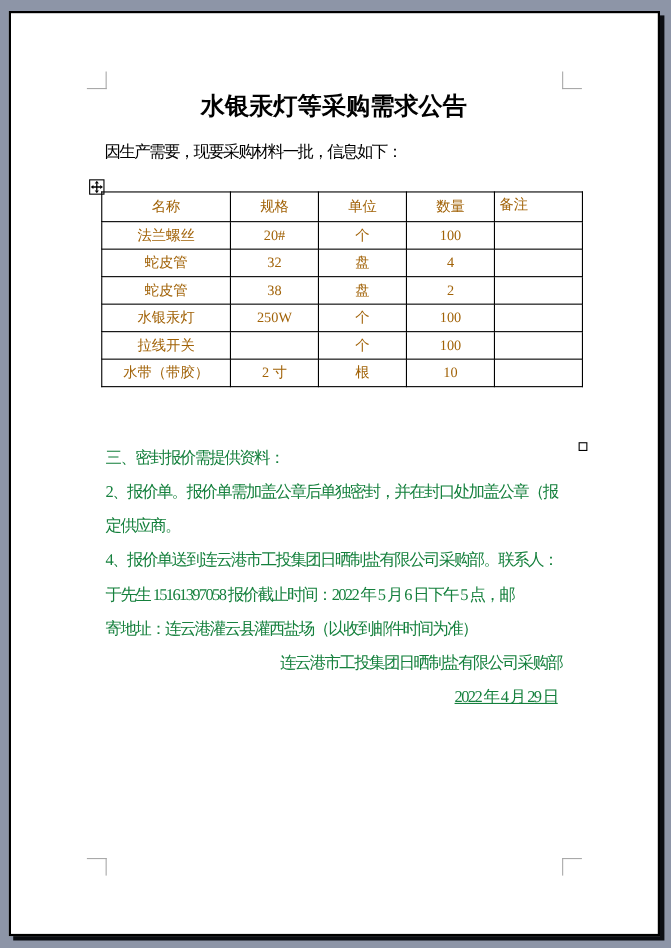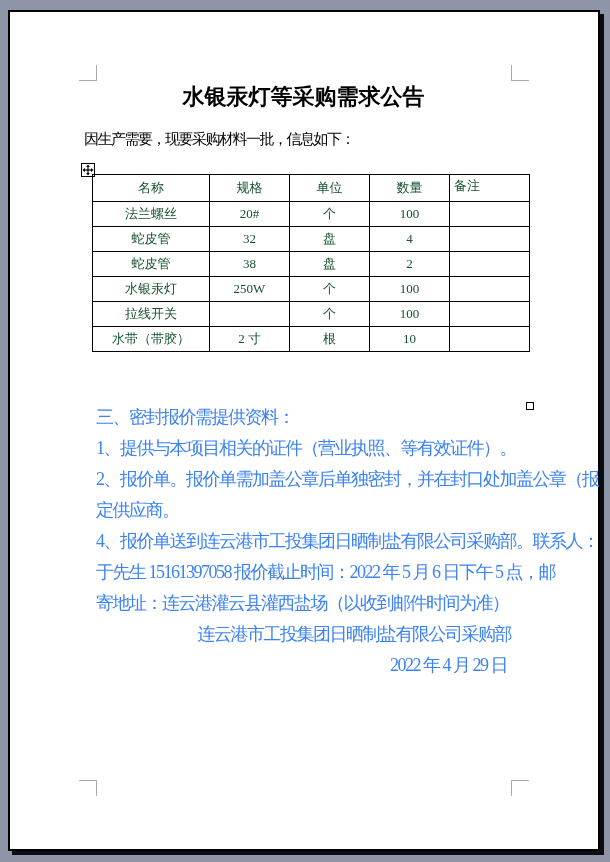--- a/index.html
+++ b/index.html
@@ -23,55 +23,55 @@
   .cropmark.tr{left:501px;top:53px;border-left:1px solid #a9a9a9;border-bottom:1px solid #a9a9a9;}
   .cropmark.bl{left:69px;top:768px;border-right:1px solid #a9a9a9;border-top:1px solid #a9a9a9;}
   .cropmark.br{left:501px;top:768px;border-left:1px solid #a9a9a9;border-top:1px solid #a9a9a9;}
 
   .title{
     position:absolute;left:86px;top:70px;width:415px;margin:0;
     font-size:22px;line-height:30px;font-weight:bold;text-align:center;
     color:#000;white-space:nowrap;
   }
   .intro{
-    position:absolute;left:74px;top:112px;width:420px;
+    position:absolute;left:85px;top:112px;width:420px;
     font-size:15px;line-height:31px;letter-spacing:-1.5px;color:#000;white-space:nowrap;
   }
 
   
   .mat-table{
     position:absolute;left:82px;top:162px;width:437px;
     border-collapse:collapse;table-layout:fixed;
   }
   .mat-table th,.mat-table td{
     border:1px solid #000;height:24px;padding:0;
     font-size:13px;font-weight:normal;text-align:center;vertical-align:middle;
-    color:#14532d;overflow:hidden;white-space:nowrap;
+    color:#a16207;overflow:hidden;white-space:nowrap;
   }
   .mat-table th.remark{
     text-align:left;vertical-align:top;padding:2px 0 0 4px;
   }
   .table-move-handle{
     position:absolute;left:71px;top:151px;width:14px;height:14px;
     background:#fff;border:1px solid #000;box-sizing:border-box;cursor:move;
   }
   .table-move-handle svg{display:block;width:12px;height:12px;}
   .table-resize-handle{
     position:absolute;left:516px;top:390px;width:8px;height:8px;
     background:#fff;border:1px solid #000;box-sizing:border-box;cursor:nwse-resize;
   }
 
   
   .body-block{
     position:absolute;left:86px;top:390px;width:415px;
-    font-size:18px;line-height:31px;letter-spacing:-1.5px;color:#3b82f6;
+    font-size:15px;line-height:31px;letter-spacing:-1.5px;color:#15803d;
   }
   .body-block .line{white-space:nowrap;}
   .body-block .line.right{text-align:right;}
-  .body-block .line.date{padding-right:4px;}
+  .body-block .line.date{padding-right:4px;text-decoration:underline;}
 </style>
 </head>
 <body>
 
 <div class="workspace">
   <div class="page">
 
     <div class="cropmark tl"></div>
     <div class="cropmark tr"></div>
     <div class="cropmark bl"></div>
@@ -152,21 +152,20 @@
           <td>10</td>
           <td></td>
         </tr>
       </tbody>
     </table>
 
     <div class="table-resize-handle"></div>
 
     <div class="body-block">
       <div class="line">三、密封报价需提供资料：</div>
-      <div class="line">1、提供与本项目相关的证件（营业执照、等有效证件）。</div>
       <div class="line">2、报价单。报价单需加盖公章后单独密封，并在封口处加盖公章（报</div>
       <div class="line">定供应商。</div>
       <div class="line">4、报价单送到连云港市工投集团日晒制盐有限公司采购部。联系人：</div>
       <div class="line">于先生 15161397058 报价截止时间：2022 年 5 月 6 日下午 5 点，邮</div>
       <div class="line">寄地址：连云港灌云县灌西盐场（以收到邮件时间为准）</div>
       <div class="line right">连云港市工投集团日晒制盐有限公司采购部</div>
       <div class="line right date">2022 年 4 月 29 日</div>
     </div>
 
   </div>

